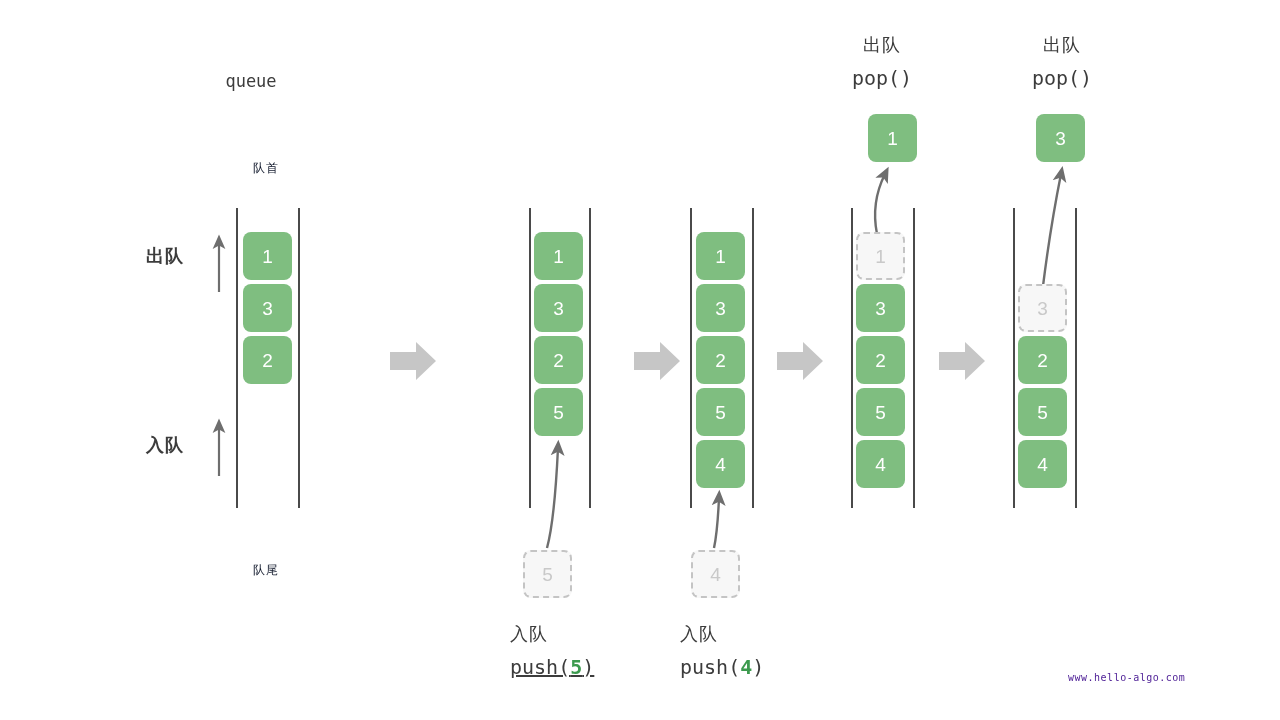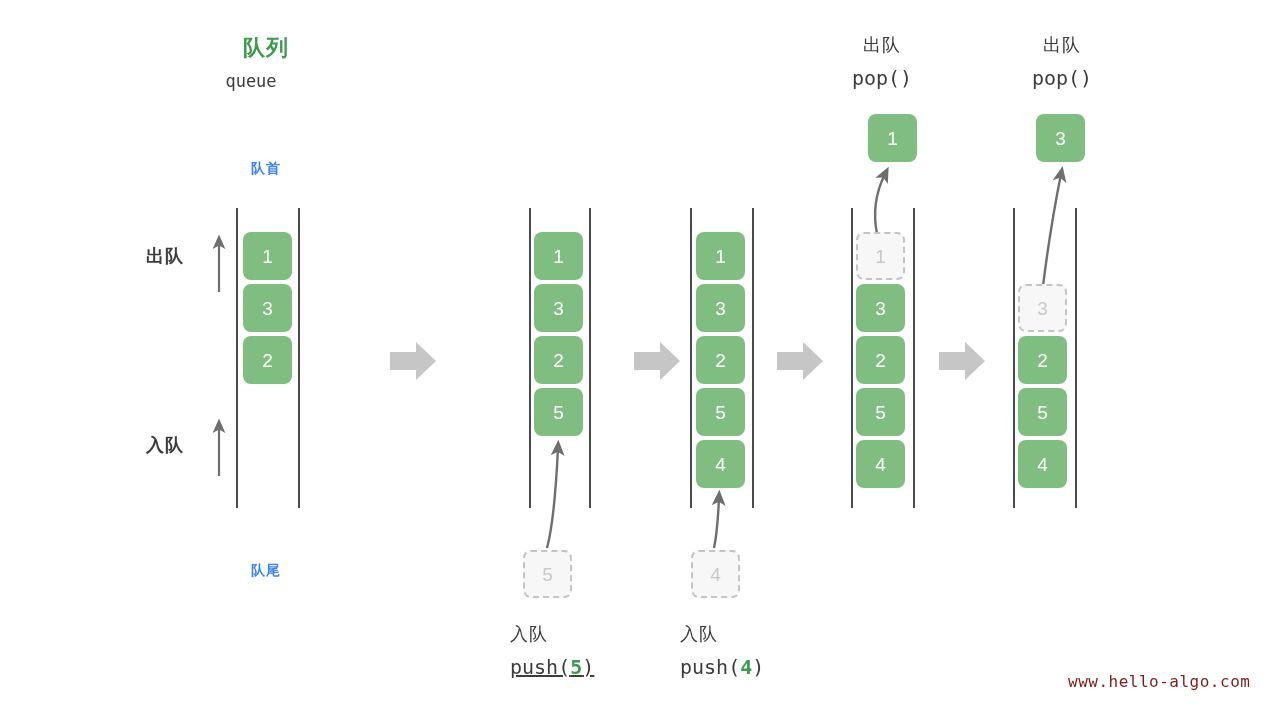--- a/index.html
+++ b/index.html
@@ -36,23 +36,23 @@
     text-align: center;
   }
   .t-side-label {
     font-size: 18px;
     font-weight: bold;
     color: #3c3c3c;
     letter-spacing: 1px;
     white-space: nowrap;
   }
   .t-endlabel {
-    font-size: 14px;
-    font-weight: bold;
-    color: #3b82f6;
+    font-size: 12px;
+    font-weight: normal;
+    color: #0f172a;
     text-align: center;
     letter-spacing: 1px;
     white-space: nowrap;
   }
   .t-op-cn {
     font-size: 18px;
     font-weight: normal;
     color: #3c3c3c;
     letter-spacing: 1px;
     white-space: nowrap;
@@ -61,22 +61,22 @@
     font-family: "DejaVu Sans Mono", "Liberation Mono", monospace;
     font-size: 20px;
     color: #3c3c3c;
     white-space: nowrap;
   }
   .t-op-code .arg { color: #3c9a4e; font-weight: bold; }
   .t-op-center { text-align: center; }
 
   .watermark {
     font-family: "DejaVu Sans Mono", "Liberation Mono", monospace;
-    font-size: 16px;
-    color: #7f1d1d;
+    font-size: 10px;
+    color: #4c1d95;
     letter-spacing: 0.5px;
     white-space: nowrap;
   }
 
   
   .rail {
     position: absolute;
     width: 1.6px;
     background: #4a4a4a;
     top: 0;
@@ -107,21 +107,20 @@
   .blockarrow { position: absolute; }
 
   
   .thin-arrow { position: absolute; overflow: visible; }
 </style>
 </head>
 <body>
 
 <div id="stage">
 
-  <div class="abs t-title-cn" style="left:186px; top:33px; width:160px;">队列</div>
   <div class="abs t-title-en" style="left:171px; top:71px; width:160px;">queue</div>
 
   <div class="abs t-endlabel" style="left:206px; top:160px; width:120px;">队首</div>
   <div class="abs t-endlabel" style="left:206px; top:562px; width:120px;">队尾</div>
 
   <div class="abs t-side-label" style="left:146px; top:244px;">出队</div>
   <div class="abs t-side-label" style="left:146px; top:433px;">入队</div>
 
   <svg class="thin-arrow" style="left:206px; top:232px;" width="26" height="66">
     <defs>

